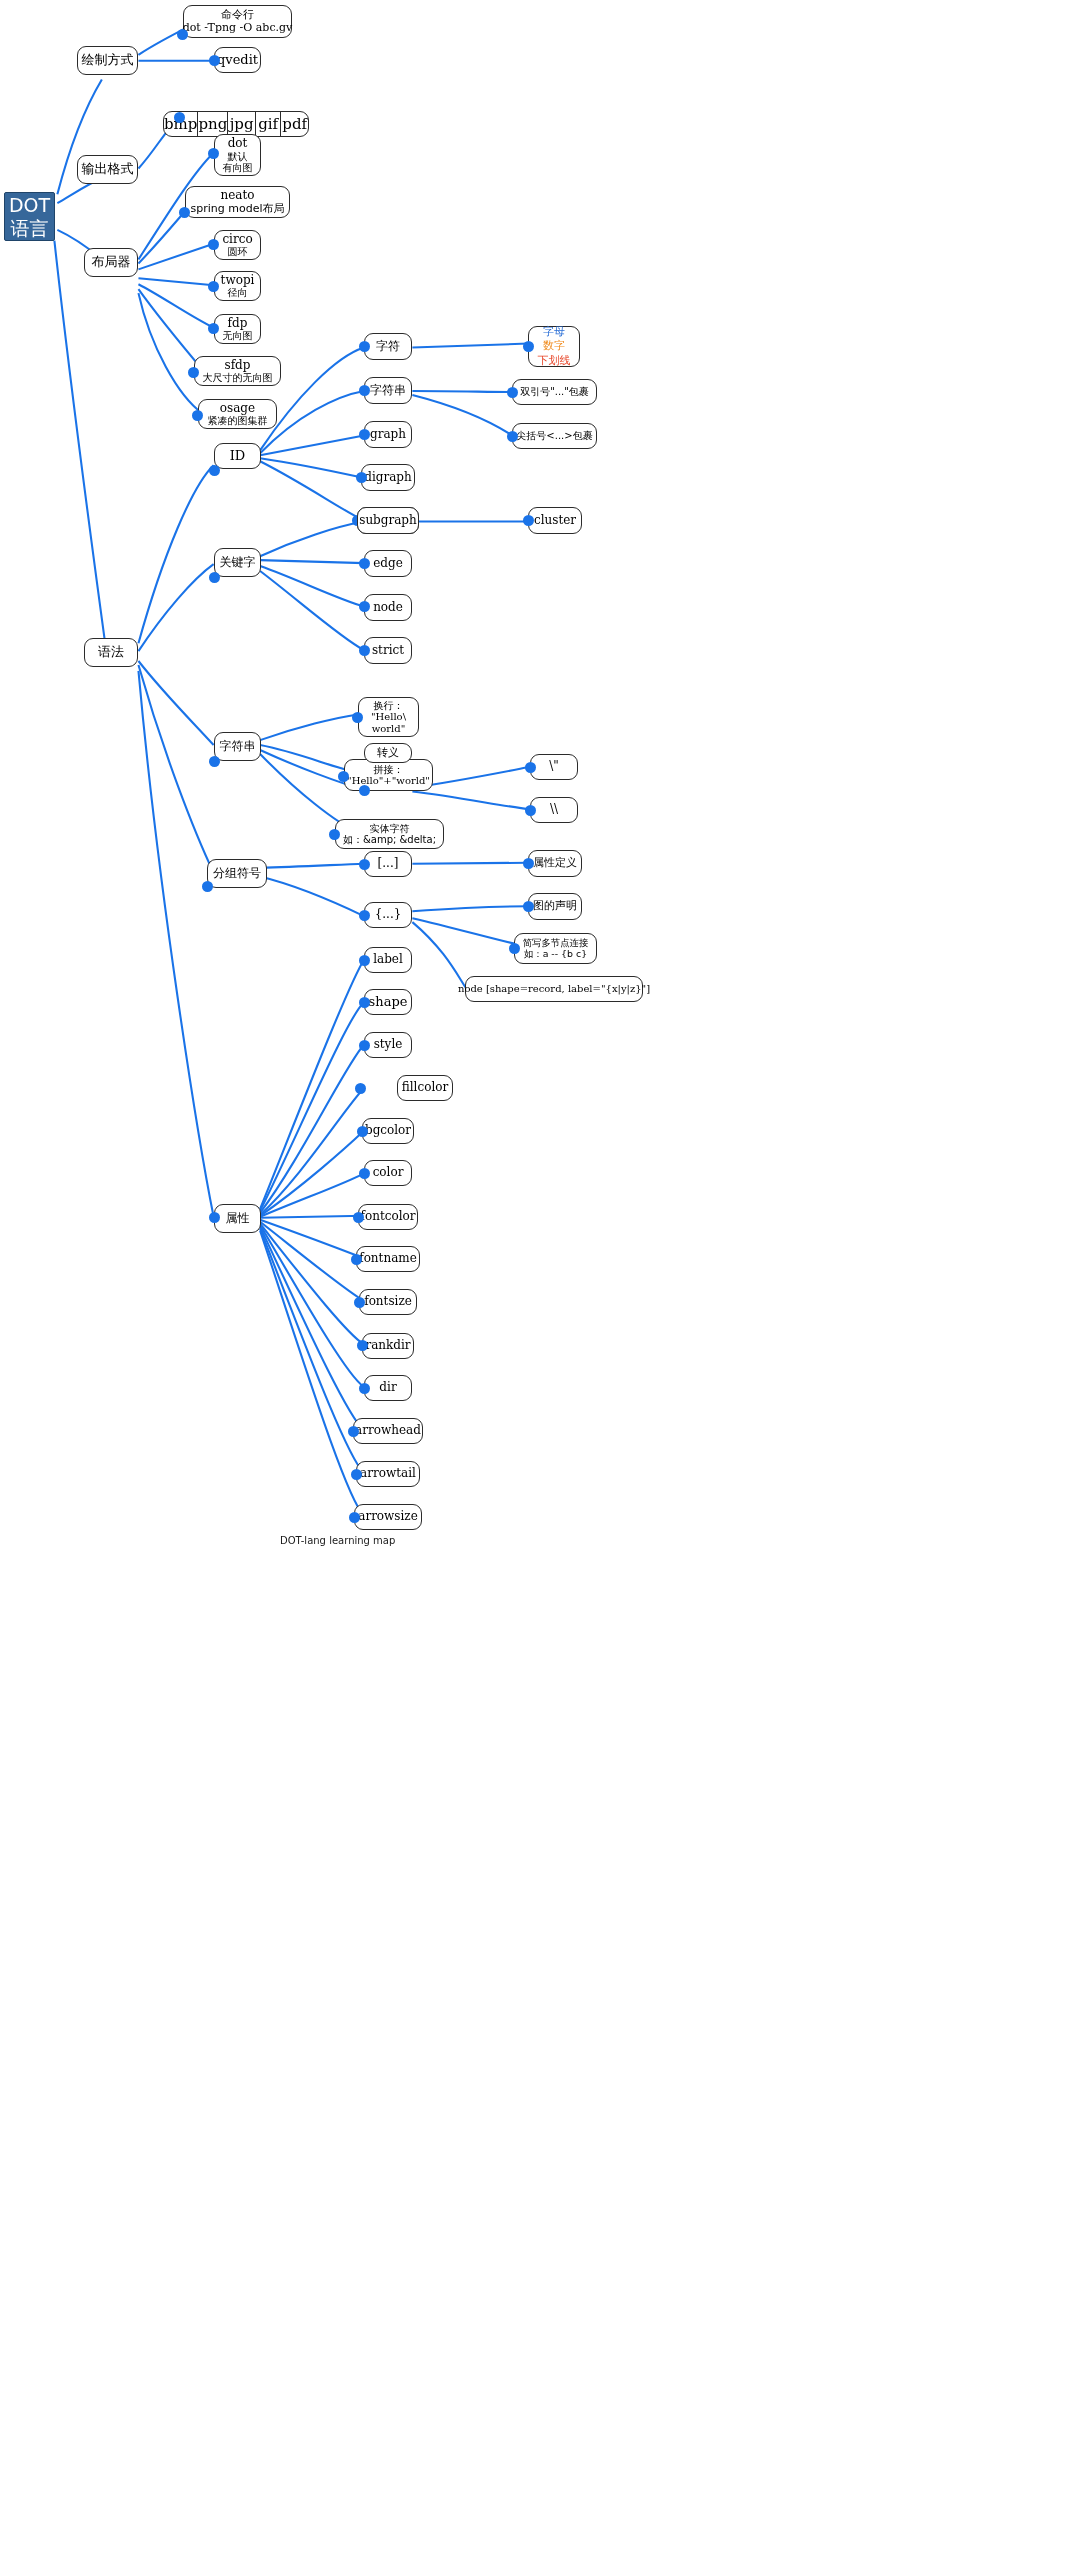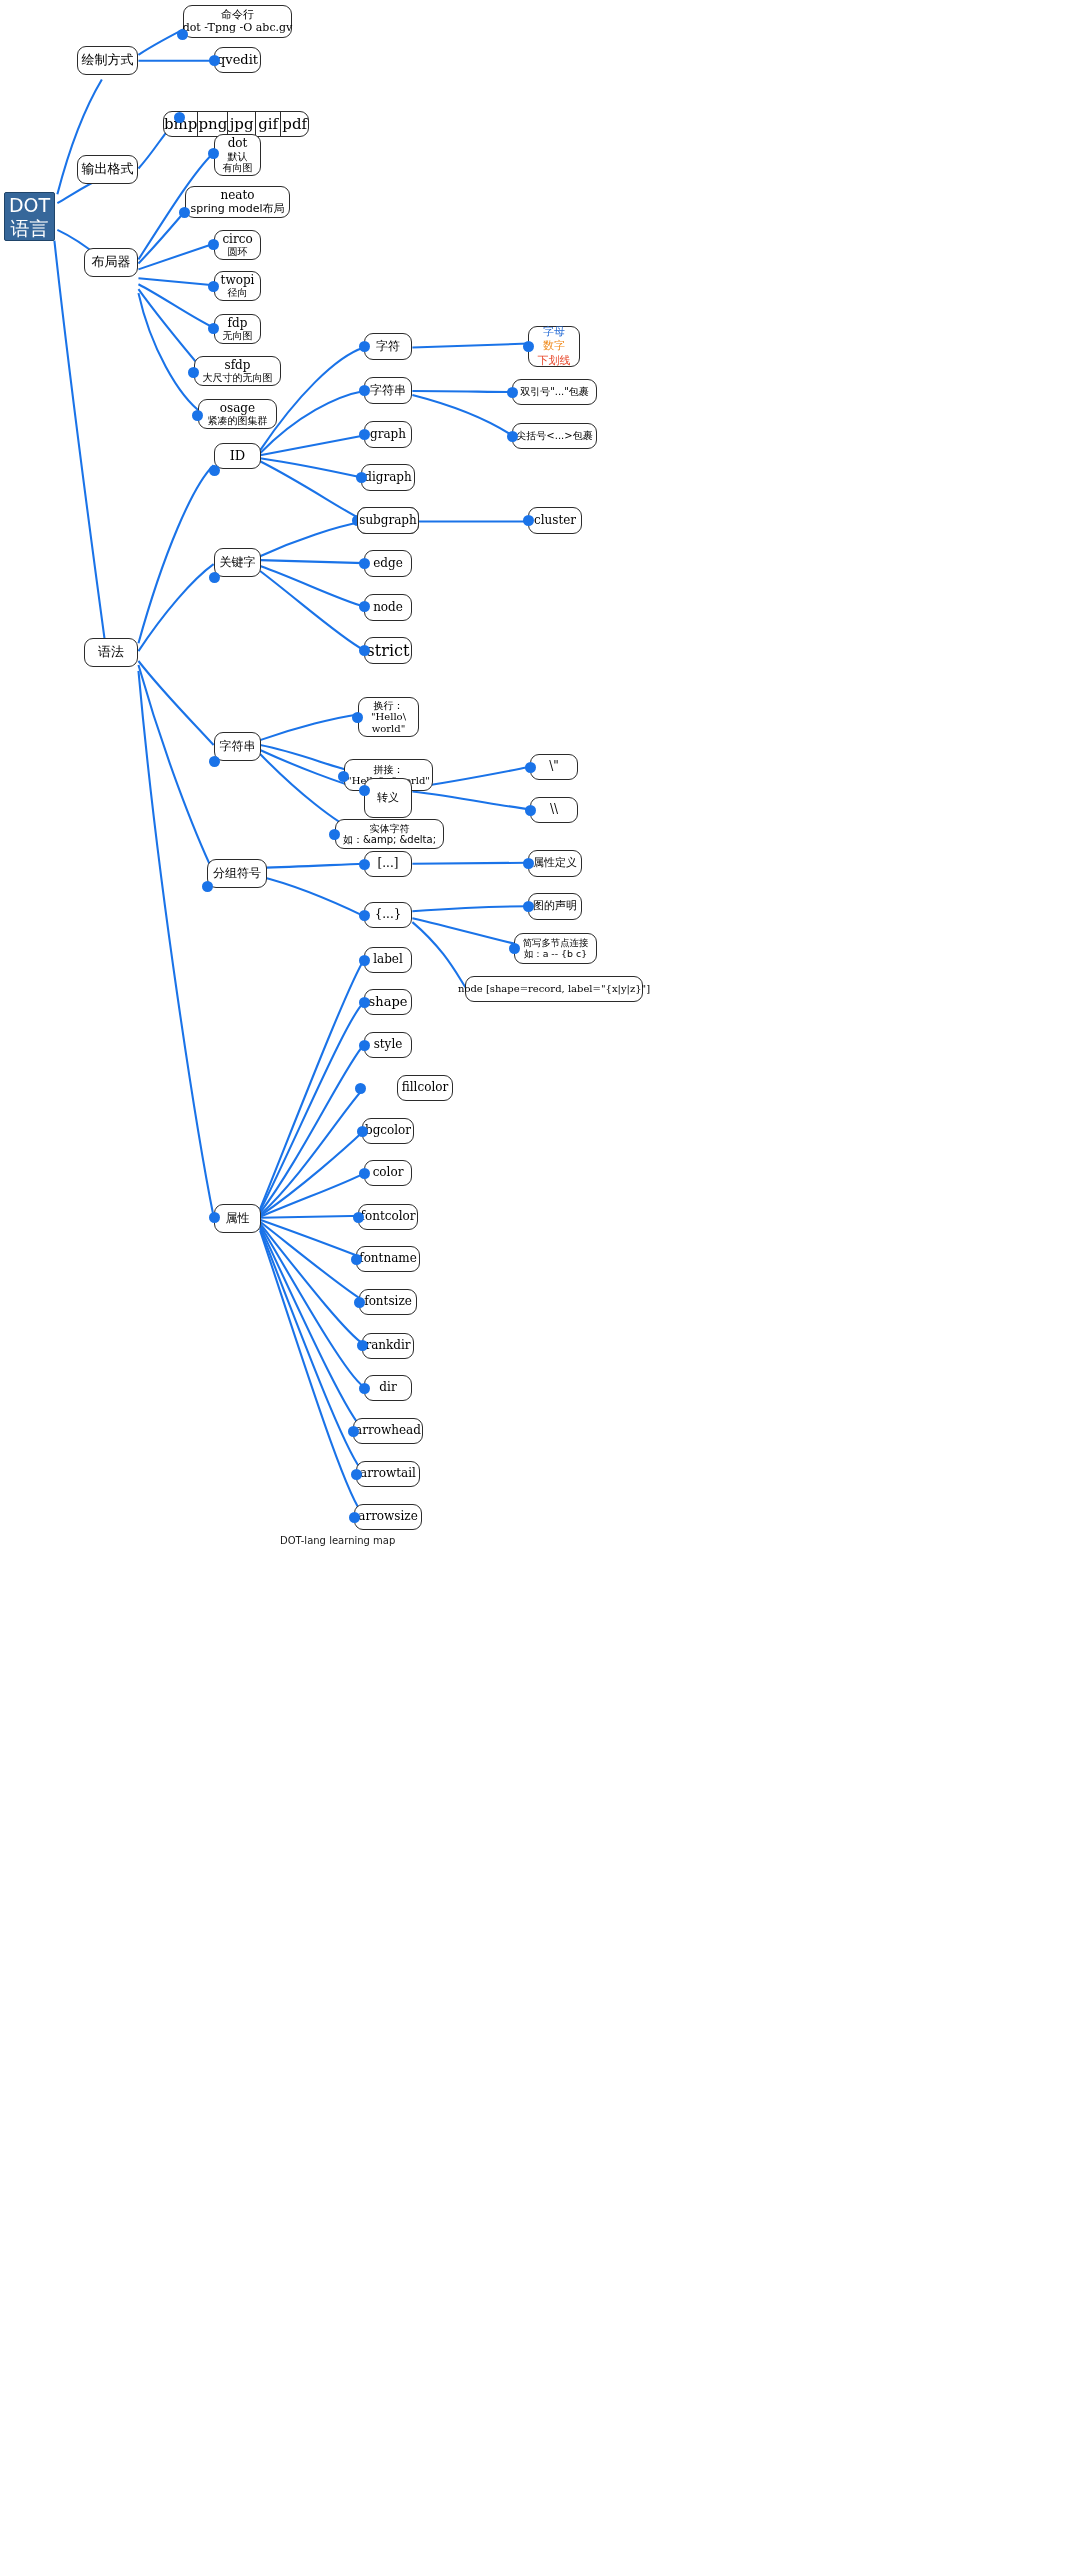--- a/index.html
+++ b/index.html
@@ -322,21 +322,21 @@
   <div class="node" style="left:364px;top:550px;width:48px;height:27px;font-size:12px;">
     <span>edge</span>
   </div>
   <div class="dot" style="left:359px;top:558px;"></div>
 
   <div class="node" style="left:364px;top:594px;width:48px;height:27px;font-size:12px;">
     <span>node</span>
   </div>
   <div class="dot" style="left:359px;top:601px;"></div>
 
-  <div class="node" style="left:364px;top:637px;width:48px;height:27px;font-size:16px;">
+  <div class="node" style="left:364px;top:637px;width:48px;height:27px;font-size:12px;">
     <span>strict</span>
   </div>
   <div class="dot" style="left:359px;top:645px;"></div>
 
   <div class="node" style="left:528px;top:507px;width:54px;height:27px;font-size:12px;">
     <span>cluster</span>
   </div>
   <div class="dot" style="left:523px;top:515px;"></div>
 
   <div class="node" style="left:358px;top:697px;width:61px;height:40px;font-size:10px;">
@@ -345,21 +345,21 @@
     <span class="l3">world"</span>
   </div>
   <div class="dot" style="left:352px;top:712px;"></div>
 
   <div class="node" style="left:344px;top:759px;width:89px;height:32px;font-size:10px;align-items:center;">
     <span class="l1 cjk">拼接：</span>
     <span class="l2">"Hello"+"world"</span>
   </div>
   <div class="dot" style="left:338px;top:771px;"></div>
 
-  <div class="node cjk" style="left:364px;top:778px;width:48px;height:40px;font-size:11px;">
+  <div class="node cjk" style="left:364px;top:743px;width:48px;height:20px;font-size:11px;">
     <span>转义</span>
   </div>
   <div class="dot" style="left:359px;top:785px;"></div>
 
   <div class="node" style="left:335px;top:819px;width:109px;height:30px;font-size:10px;">
     <span class="l1 cjk">实体字符</span>
     <span class="l2 cjk">如：&amp;amp; &amp;delta;</span>
   </div>
   <div class="dot" style="left:329px;top:829px;"></div>
 

